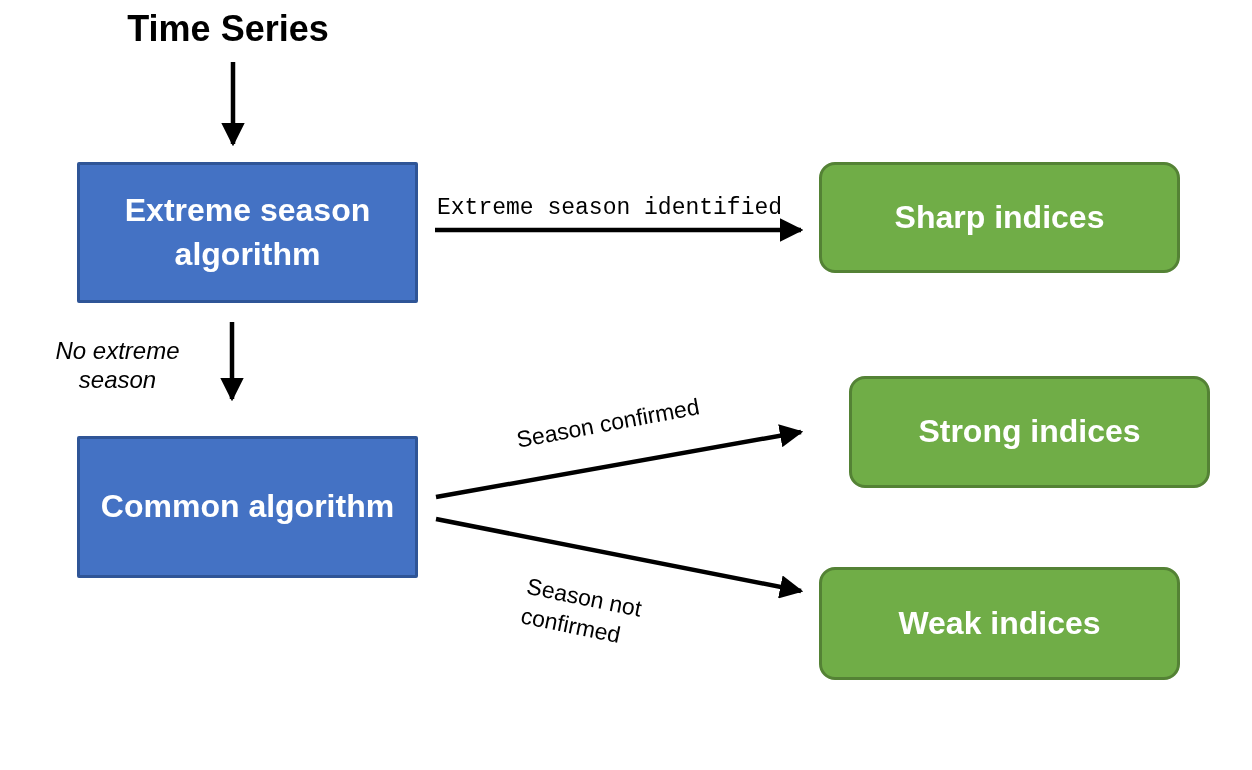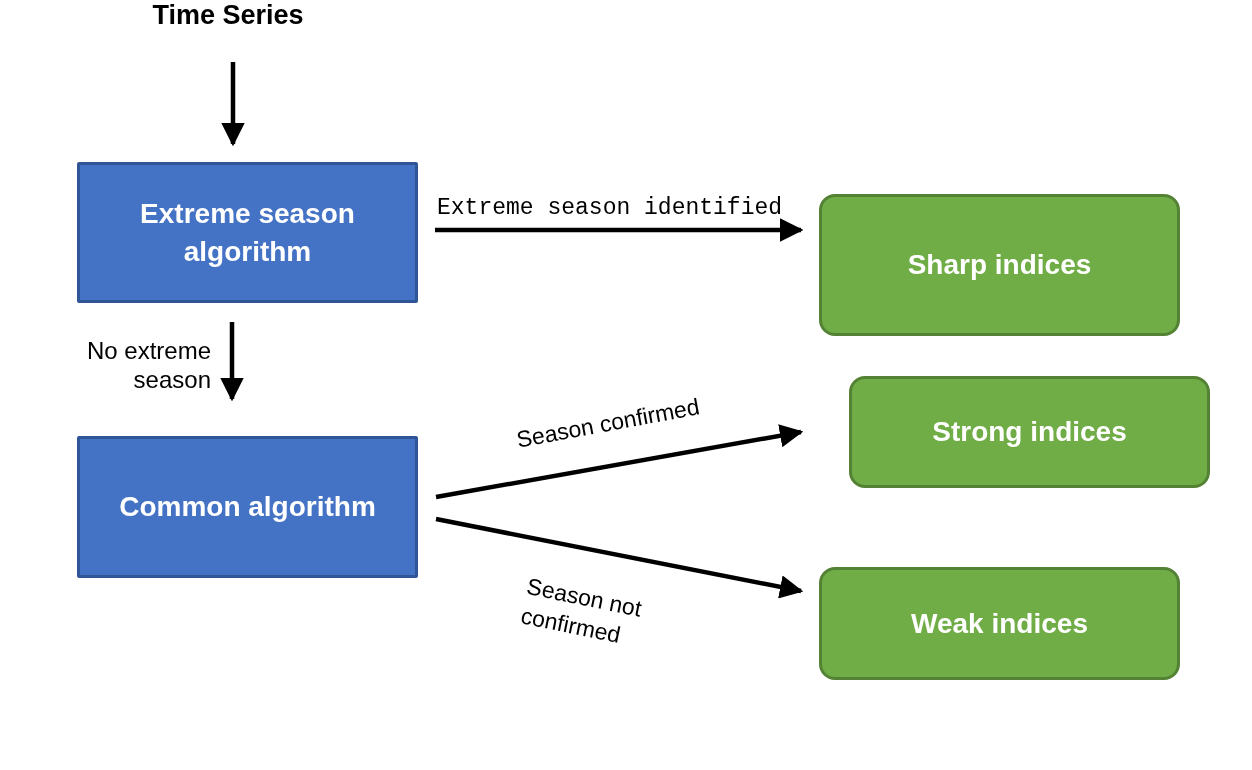--- a/index.html
+++ b/index.html
@@ -21,21 +21,21 @@
     width: 1252px;
     height: 770px;
   }
   .node {
     position: absolute;
     display: flex;
     align-items: center;
     justify-content: center;
     text-align: center;
     color: #ffffff;
-    font-size: 28px;
+    font-size: 32px;
     font-weight: 600;
     line-height: 1.35;
     white-space: pre-line;
     box-sizing: border-box;
   }
   .node.process {
     background: #4472C4;
     border: 3px solid #2F5597;
     border-radius: 2px;
   }
@@ -47,43 +47,44 @@
   .edge-label {
     position: absolute;
     color: #000000;
     font-size: 23px;
     font-weight: 400;
     white-space: pre-line;
   }
   .source-label {
     position: absolute;
     left: 108px;
-    top: 0;
+    top: 8px;
     width: 240px;
     text-align: center;
     color: #000000;
-    font-size: 27px;
+    font-size: 36px;
     font-weight: 700;
   }
   #node-extreme { left: 77px; top: 162px; width: 341px; height: 141px; }
   #node-common  { left: 77px; top: 436px; width: 341px; height: 142px; }
-  #node-sharp   { left: 819px; top: 162px; width: 361px; height: 142px; margin-top: 32px; }
+  #node-sharp   { left: 819px; top: 162px; width: 361px; height: 111px; }
   #node-strong  { left: 819px; top: 376px; width: 361px; height: 112px; margin-left: 30px; }
   #node-weak    { left: 819px; top: 567px; width: 361px; height: 113px; }
 
   #label-extreme-identified {
     left: 437px; top: 195px; width: 370px;
     text-align: left;
     font-family: Liberation Mono, monospace;
   }
   #label-no-extreme {
-    left: 56px; top: 336px; width: 155px;
-    text-align: right;
+    left: 40px; top: 336px; width: 155px;
+    text-align: center;
     font-size: 24px;
     line-height: 1.22;
+    font-style: italic;
   }
   #label-confirmed {
     left: 498px; top: 410px; width: 220px;
     text-align: center;
     transform: rotate(-10.5deg);
     transform-origin: center;
   }
   #label-not-confirmed {
     left: 530px; top: 572px; width: 180px;
     text-align: left;

